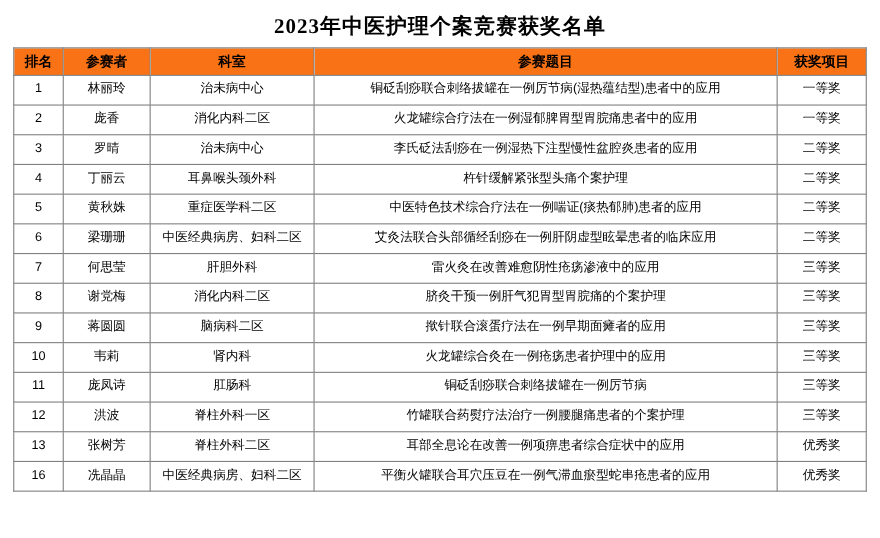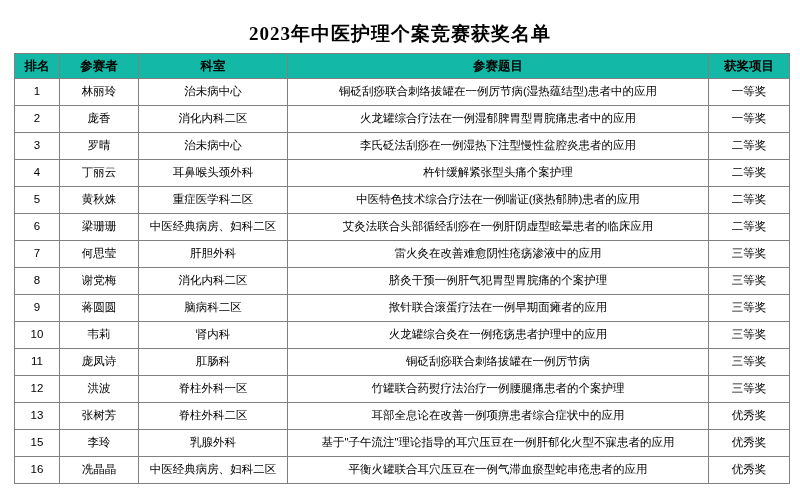--- a/index.html
+++ b/index.html
@@ -12,21 +12,21 @@
     height: 489px;
     font-family: "Liberation Sans", sans-serif;
     color: #000000;
     overflow: hidden;
   }
   .page {
     width: 800px;
     height: 476px;
     position: relative;
     box-sizing: border-box;
-    padding: 14px;
+    padding: 4px;
   }
   .doc-title {
     text-align: center;
     font-family: "Liberation Serif", serif;
     font-size: 19px;
     font-weight: bold;
     letter-spacing: 1px;
     padding: 7px 0 6px 0;
     color: #000;
   }
@@ -46,21 +46,21 @@
     height: 26px;
     line-height: 1.15;
     font-family: "Liberation Sans", sans-serif;
     white-space: nowrap;
     overflow: hidden;
   }
   table.award-table thead th {
     font-weight: bold;
     font-size: 12.5px;
     height: 24px;
-    background: #14b8a6;
+    background: #f97316;
   }
   .col-rank   { width: 44px; }
   .col-name   { width: 78px; }
   .col-dept   { width: 148px; margin-top: 32px; }
   .col-topic  { width: 420px; }
   .col-award  { width: 80px; }
   td.topic-cell {
     text-align: center;
     font-size: 11.5px;
   }
@@ -168,27 +168,20 @@
           <td class="col-award">三等奖</td>
         </tr>
         <tr>
           <td class="col-rank">13</td>
           <td class="col-name">张树芳</td>
           <td class="col-dept">脊柱外科二区</td>
           <td class="col-topic topic-cell">耳部全息论在改善一例项痹患者综合症状中的应用</td>
           <td class="col-award">优秀奖</td>
         </tr>
         <tr>
-          <td class="col-rank">15</td>
-          <td class="col-name">李玲</td>
-          <td class="col-dept">乳腺外科</td>
-          <td class="col-topic topic-cell">基于"子午流注"理论指导的耳穴压豆在一例肝郁化火型不寐患者的应用</td>
-          <td class="col-award">优秀奖</td>
-        </tr>
-        <tr>
           <td class="col-rank">16</td>
           <td class="col-name">冼晶晶</td>
           <td class="col-dept">中医经典病房、妇科二区</td>
           <td class="col-topic topic-cell">平衡火罐联合耳穴压豆在一例气滞血瘀型蛇串疮患者的应用</td>
           <td class="col-award">优秀奖</td>
         </tr>
       </tbody>
   </table>
 </div>
 

